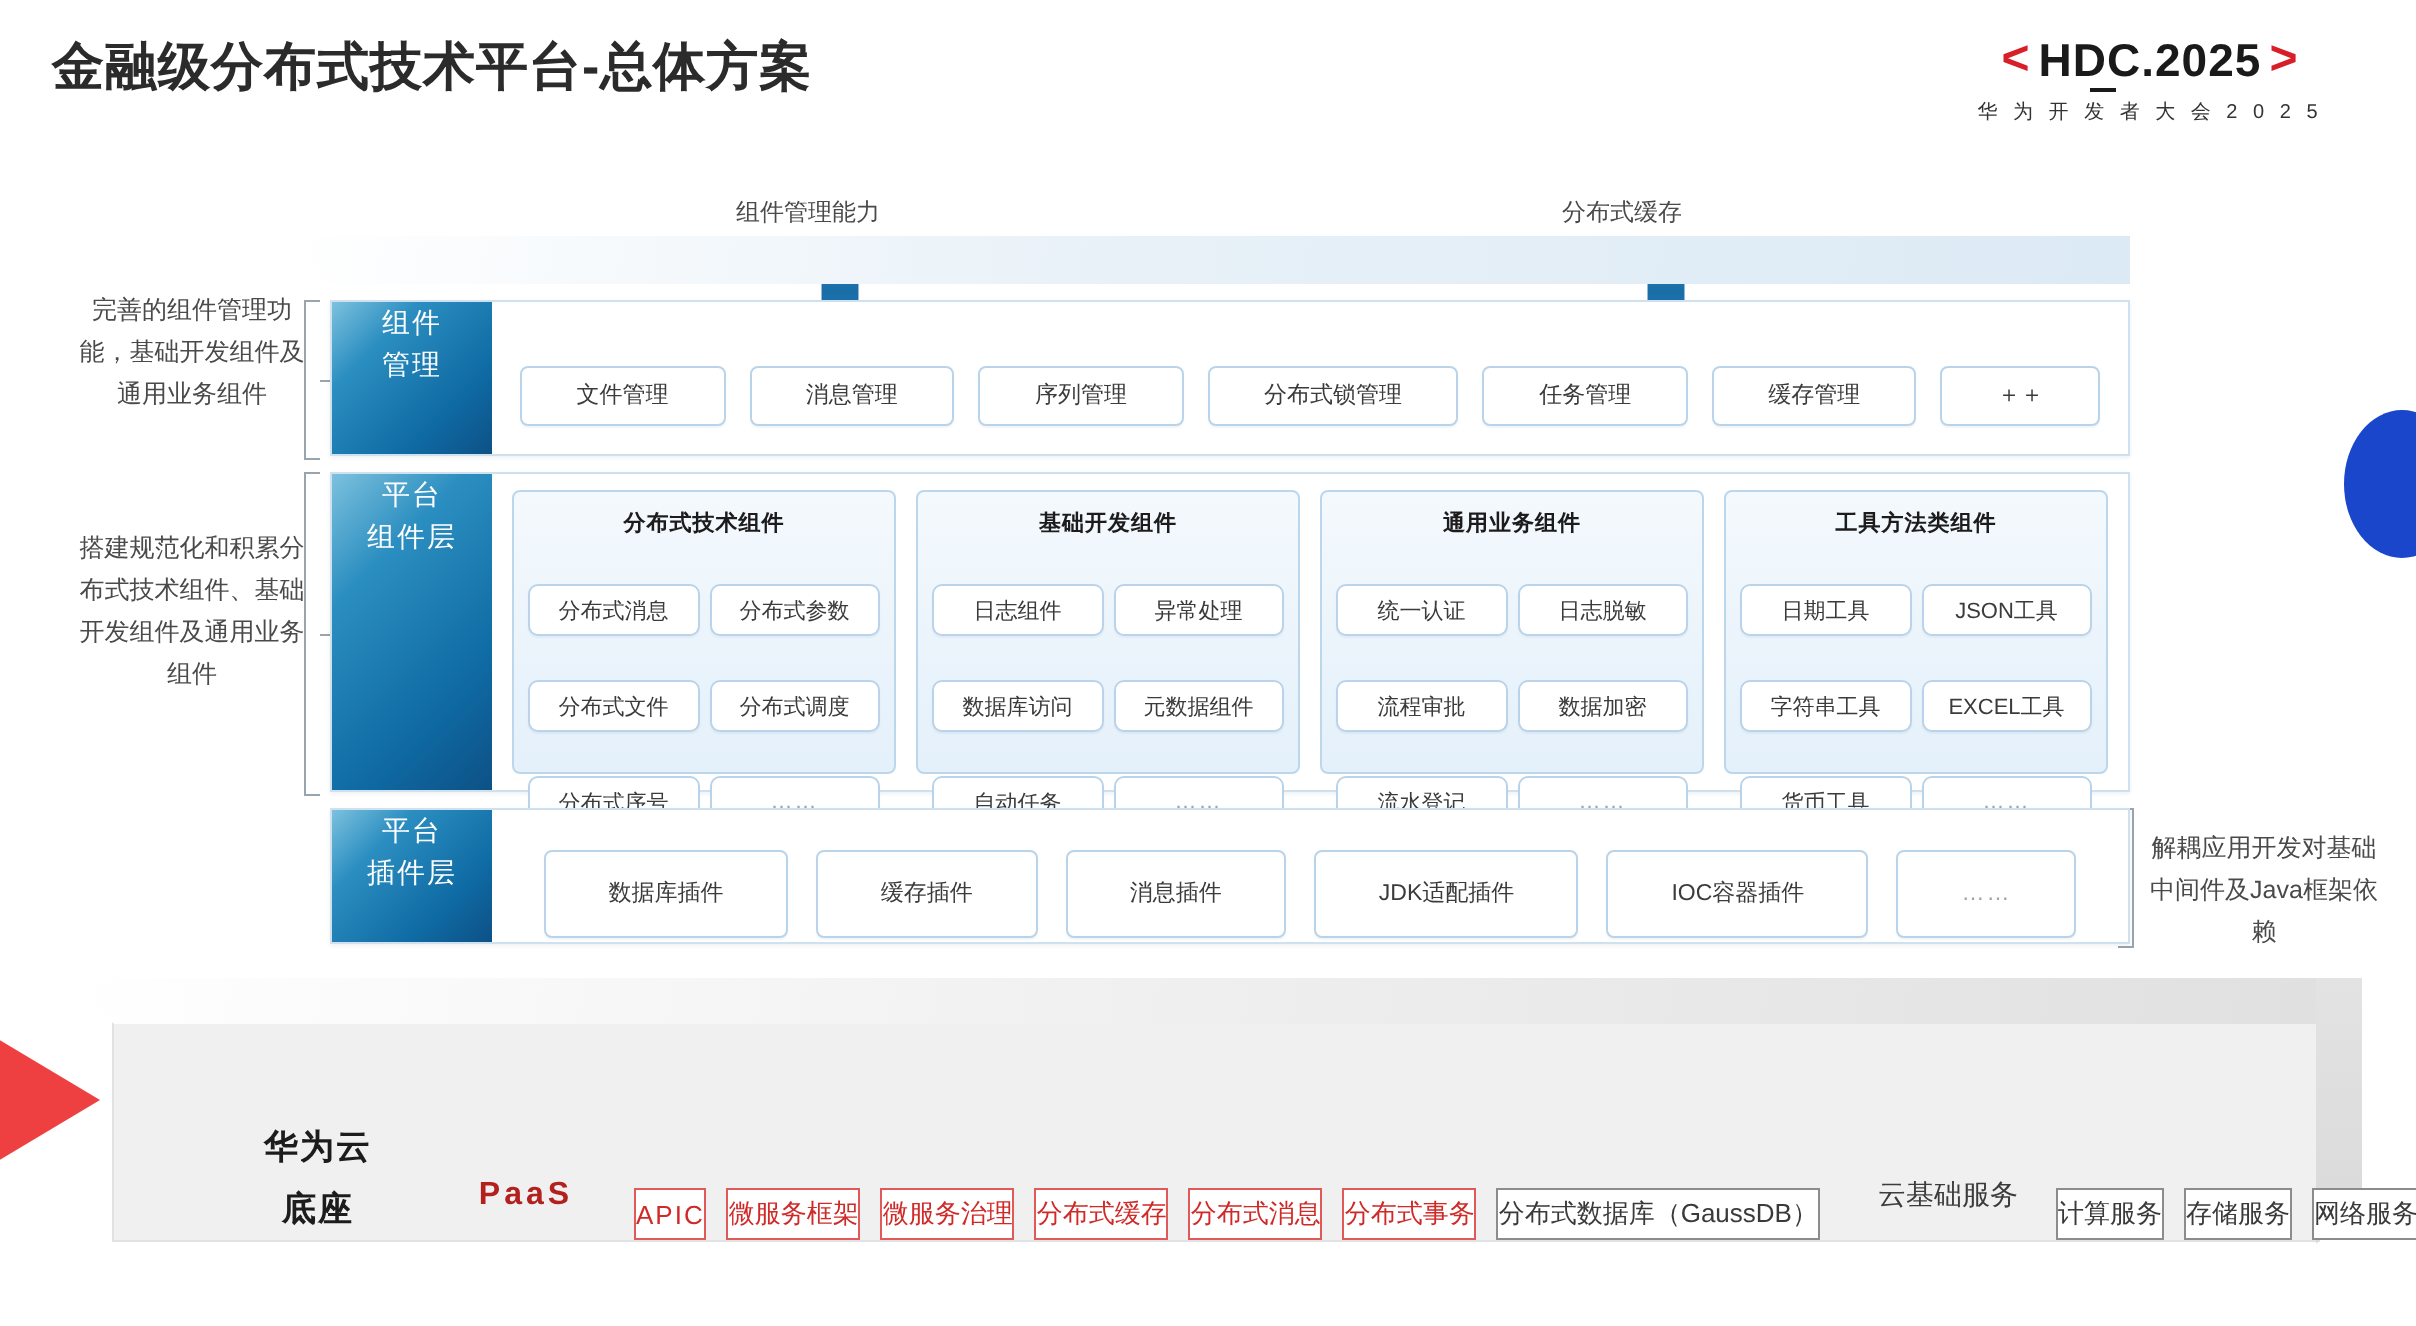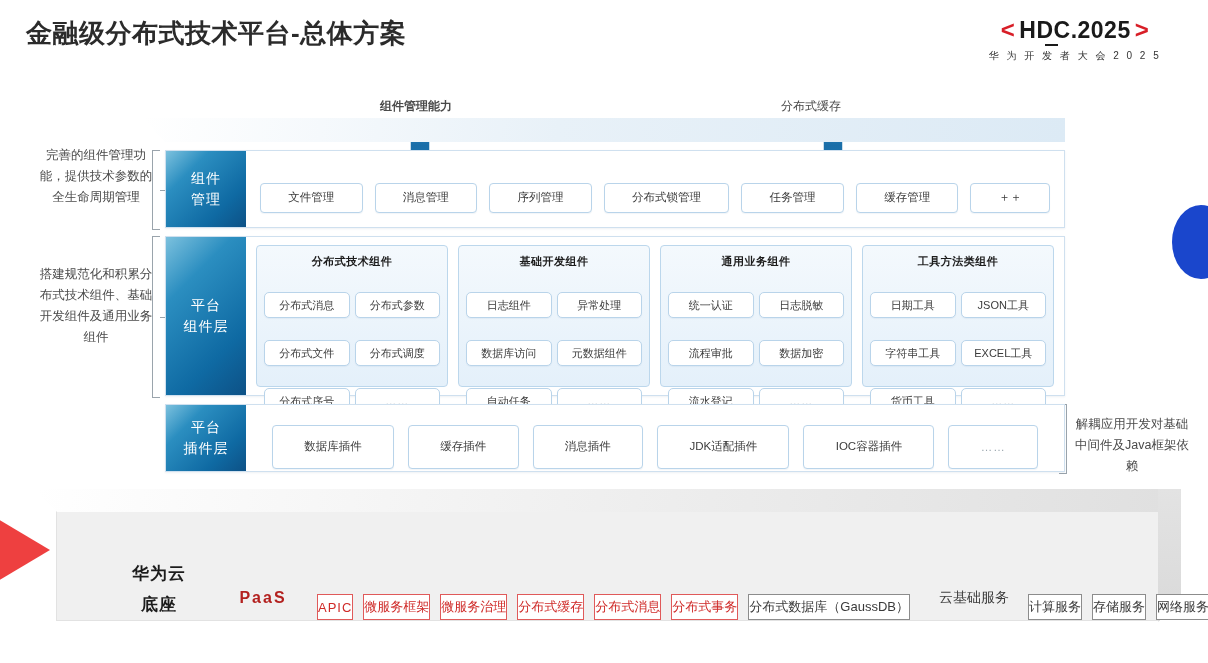--- a/index.html
+++ b/index.html
@@ -71,21 +71,21 @@
   
   .panel{
     position:absolute;left:0;background:#ffffff;
     border:1px solid #cfe0ef;box-sizing:border-box;display:flex;
     box-shadow:0 1px 2px rgba(20,60,100,.07);
   }
   .panel .side-tab{
     width:80px;flex:none;
     background:linear-gradient(135deg,#7cc1de 0%,#2b8ec0 28%,#0f6aa3 72%,#0d5186 100%);
     color:#ffffff;display:flex;flex-direction:column;
-    align-items:center;justify-content:center;
+    align-items:center;
     font-size:14px;line-height:21px;text-align:center;letter-spacing:1px;
   }
   .panel .body{flex:1;display:flex;align-items:center;padding:0 10px;box-sizing:border-box;}
 
   
   .chip{
     border:1px solid #b9d4ea;border-radius:4px;background:#ffffff;
     font-size:11.5px;color:#3b3b3b;text-align:center;
     display:flex;align-items:center;justify-content:center;
     box-sizing:border-box;white-space:nowrap;
@@ -188,26 +188,26 @@
       <span class="uline"></span>
     </span>
     <span class="brk">&gt;</span>
   </div>
   <div class="sub">华 为 开 发 者 大 会 2 0 2 5</div>
 </div>
 
 <div id="blue-circle"></div>
 <div id="red-wedge"></div>
 
-<div class="arrow-label" style="left:380px;top:98px;font-weight:bold;">组件管理能力</div>
+<div class="arrow-label" style="left:368px;top:98px;">组件管理能力</div>
 <div class="up-arrow" style="left:399px;top:120px;"></div>
 <div class="arrow-label" style="left:781px;top:98px;">分布式缓存</div>
 <div class="up-arrow" style="left:812px;top:120px;"></div>
 
-<div class="annot" id="annot-left-1">完善的组件管理功能，提供技术参数的全生命周期管理</div>
+<div class="annot" id="annot-left-1">完善的组件管理功能，基础开发组件及通用业务组件</div>
 <div class="annot" id="annot-left-2">搭建规范化和积累分布式技术组件、基础开发组件及通用业务组件</div>
 <div class="annot" id="annot-right-1">解耦应用开发对基础中间件及Java框架依赖</div>
 
 <div class="brace" id="brace-1"></div>
 <div class="brace" id="brace-2"></div>
 <div class="brace right" id="brace-3"></div>
 
 <div id="stack-slab">
   <div class="bevel"></div>
 

